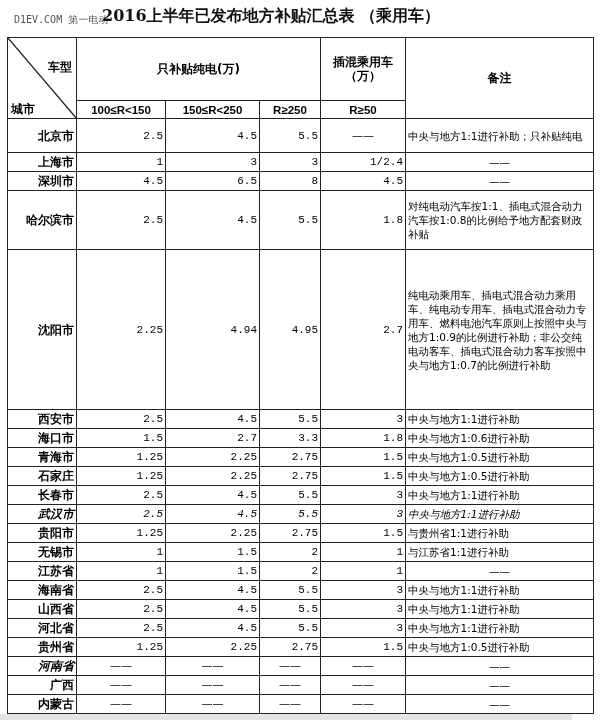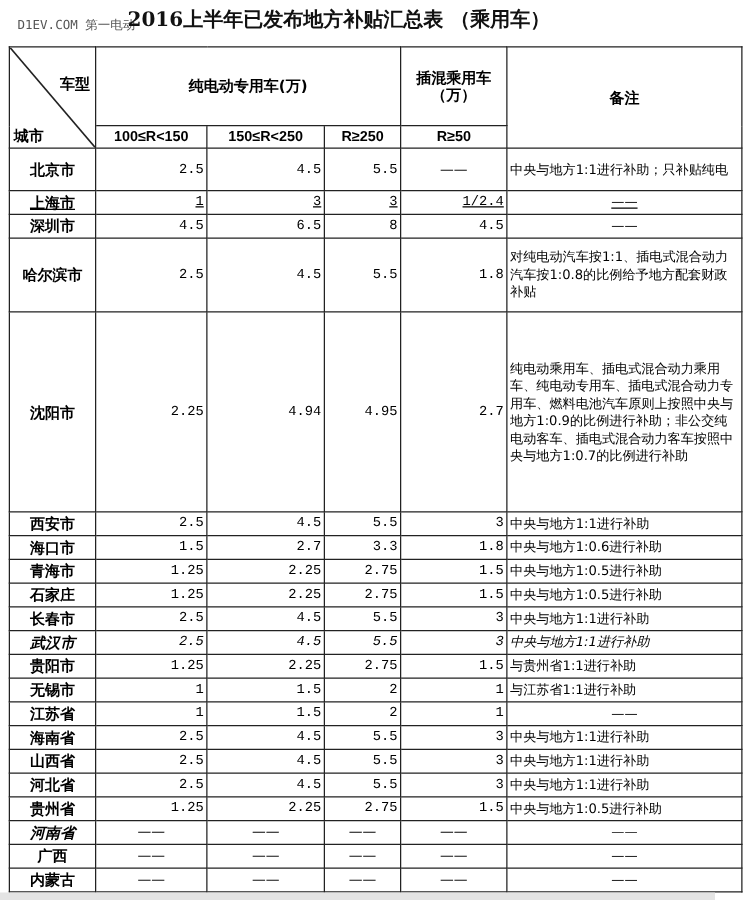--- a/index.html
+++ b/index.html
@@ -33,21 +33,21 @@
       font-size: 11px;
     }
     table.sub td {
       border: 1.5px solid #222;
       padding: 0 2px;
       overflow: hidden;
       line-height: 14px;
       vertical-align: middle;
     }
     .city {
-      font-weight: bold; font-size: 12px; text-align: center;
+      font-weight: bold; font-size: 12px; text-align: right;
       font-family: "DejaVu Sans", sans-serif;
       margin-left: 18px;
     }
     .num {
       text-align: right;
       font-family: "Liberation Mono", monospace;
       font-size: 11px;
     }
     .dash { text-align: center; font-size: 11px; }
     .note {
@@ -88,42 +88,42 @@
     </colgroup>
     <tbody id="tbody">
       <tr style="height:63px">
         <td rowspan="2" class="diag-cell">
           <svg width="69" height="81">
             <line x1="0" y1="0" x2="69" y2="81" stroke="#222" stroke-width="1.3"></line>
           </svg>
           <span class="diag-top">车型</span>
           <span class="diag-bottom">城市</span>
         </td>
-        <td colspan="3" class="hdr">纯电动专用车(万)</td>
+        <td colspan="3" class="hdr">只补贴纯电(万)</td>
         <td class="hdr">
           <div>插混乘用车</div>
           <div>（万）</div>
         </td>
         <td rowspan="2" class="hdr">备注</td>
       </tr>
       <tr style="height:18px">
         <td class="hdr-sub">100≤R&lt;150</td>
         <td class="hdr-sub">150≤R&lt;250</td>
         <td class="hdr-sub">R≥250</td>
         <td class="hdr-sub">R≥50</td>
       </tr>
     <tr style="height: 34px;">
           <td class="city">北京市</td>
           <td class="num">2.5</td>
           <td class="num">4.5</td>
           <td class="num">5.5</td>
           <td class="dash">——</td>
           <td class="note">中央与地方1:1进行补助；只补贴纯电</td>
         </tr>
-        <tr style="height: 19px; text-decoration: underline;">
+        <tr style="height: 19px;">
           <td class="city">上海市</td>
           <td class="num">1</td>
           <td class="num">3</td>
           <td class="num">3</td>
           <td class="num">1/2.4</td>
           <td class="note center">——</td>
         </tr>
         <tr style="height: 19px;">
           <td class="city">深圳市</td>
           <td class="num">4.5</td>

